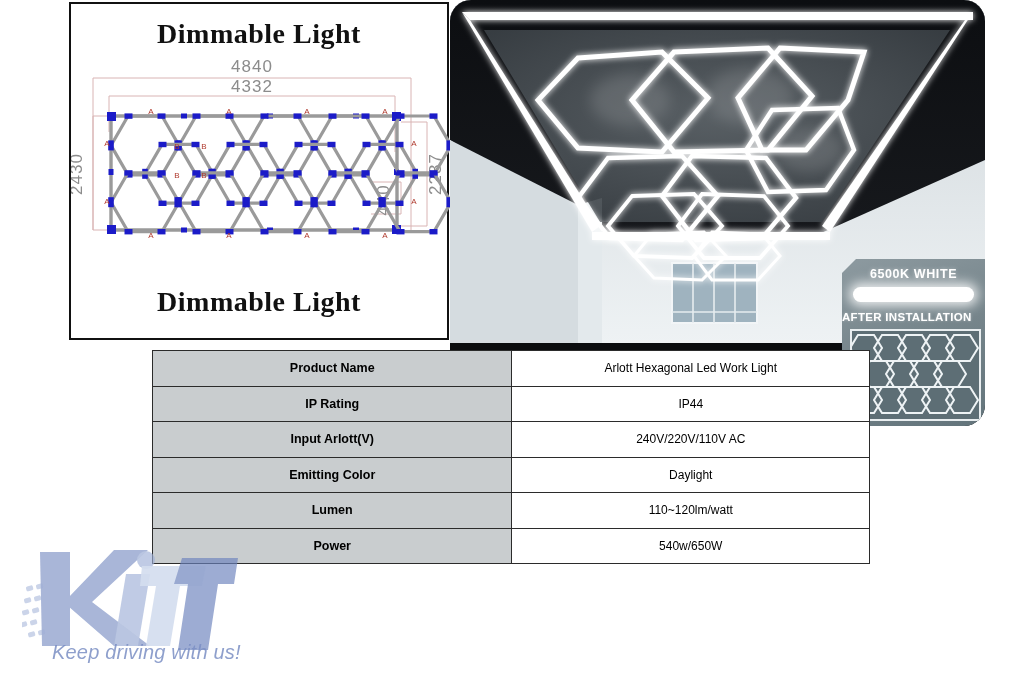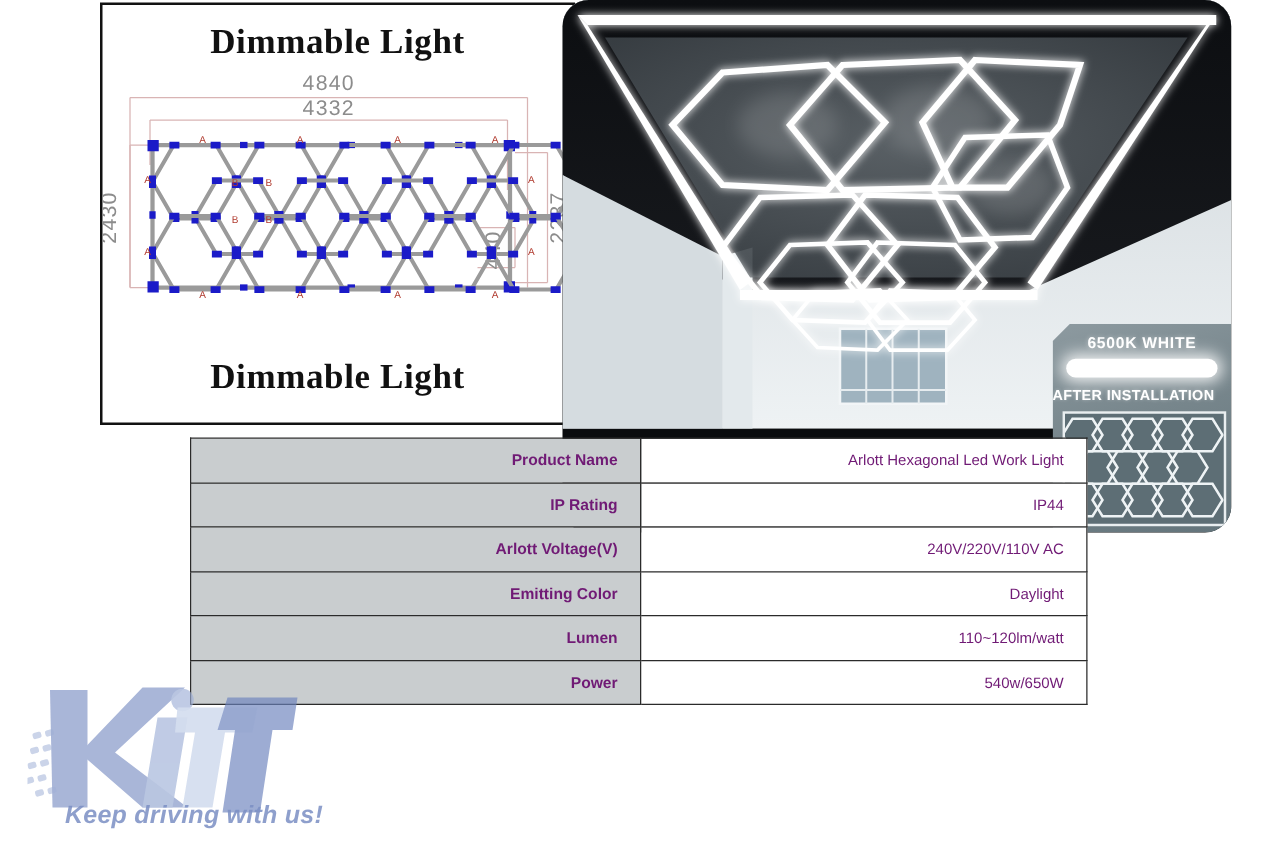--- a/index.html
+++ b/index.html
@@ -1,20 +1,20 @@
 <!DOCTYPE html>
 <html><head>
 <meta charset="utf-8">
 <style>
   html,body{margin:0;padding:0;background:#fff;}
   body{width:1024px;height:681px;position:relative;overflow:hidden;
        font-family:"Liberation Sans",sans-serif;}
 
   
-  #drawing-panel{position:absolute;left:80px;top:2px;width:380px;height:338px;
+  #drawing-panel{position:absolute;left:69px;top:2px;width:380px;height:338px;
       background:#fff;border:2px solid #111;box-sizing:border-box;}
   .dim-title{position:absolute;left:0;width:100%;text-align:center;
       font-family:"Liberation Serif",serif;font-weight:bold;font-size:28px;
       color:#111;letter-spacing:.5px;}
   #title-top{top:14px;}
   #title-bottom{top:282px;}
 
   #cad{position:absolute;left:0;top:50px;width:380px;height:232px;}
 
   
@@ -36,29 +36,29 @@
   #callout-sub{position:absolute;top:52px;left:0;width:100%;text-align:left;
       font-size:11.5px;font-weight:bold;color:#fff;letter-spacing:.3px;
       text-shadow:0 0 3px rgba(255,255,255,.4);}
   #mini-grid-box{position:absolute;top:70px;left:8px;width:127px;height:88px;
       border:2px solid #e9eef0;background:#5d6e75;}
 
   
   #spec-table{position:absolute;left:152px;top:350px;width:718px;
       border-collapse:collapse;}
   #spec-table td{border:1.6px solid #2b2b2b;height:34.5px;padding:0 18px;
-      font-size:12px;color:#701a75;text-align:right;vertical-align:middle;}
+      font-size:12px;color:#000000;text-align:center;vertical-align:middle;}
   #spec-table td.k{width:362px;background:#c9cdcf;font-weight:bold;font-size:12.5px;}
   #spec-table td.v{width:354px;background:#fff;font-weight:normal;}
 
   
   #watermark{position:absolute;left:22px;top:528px;width:300px;height:148px;
       opacity:.72;pointer-events:none;}
   #tagline{position:absolute;left:52px;top:641px;font-size:20px;
-      font-style:italic;font-weight:bold;color:#7b8fc4;opacity:.85;
+      font-style:italic;font-weight:normal;color:#7b8fc4;opacity:.85;
       font-family:"Liberation Sans",sans-serif;letter-spacing:.2px;}
 </style>
 </head>
 <body>
 
 <div id="drawing-panel">
 
   <div class="dim-title" id="title-top">Dimmable Light</div>
 
   <svg id="cad" viewBox="0 0 380 232">
@@ -286,21 +286,21 @@
   <tbody>
     <tr>
       <td class="k">Product Name</td>
       <td class="v">Arlott Hexagonal Led Work Light</td>
     </tr>
     <tr>
       <td class="k">IP Rating</td>
       <td class="v">IP44</td>
     </tr>
     <tr>
-      <td class="k">Arlott Voltage(V)</td>
+      <td class="k">Input Arlott(V)</td>
       <td class="v">240V/220V/110V AC</td>
     </tr>
     <tr>
       <td class="k">Emitting Color</td>
       <td class="v">Daylight</td>
     </tr>
     <tr>
       <td class="k">Lumen</td>
       <td class="v">110~120lm/watt</td>
     </tr>

